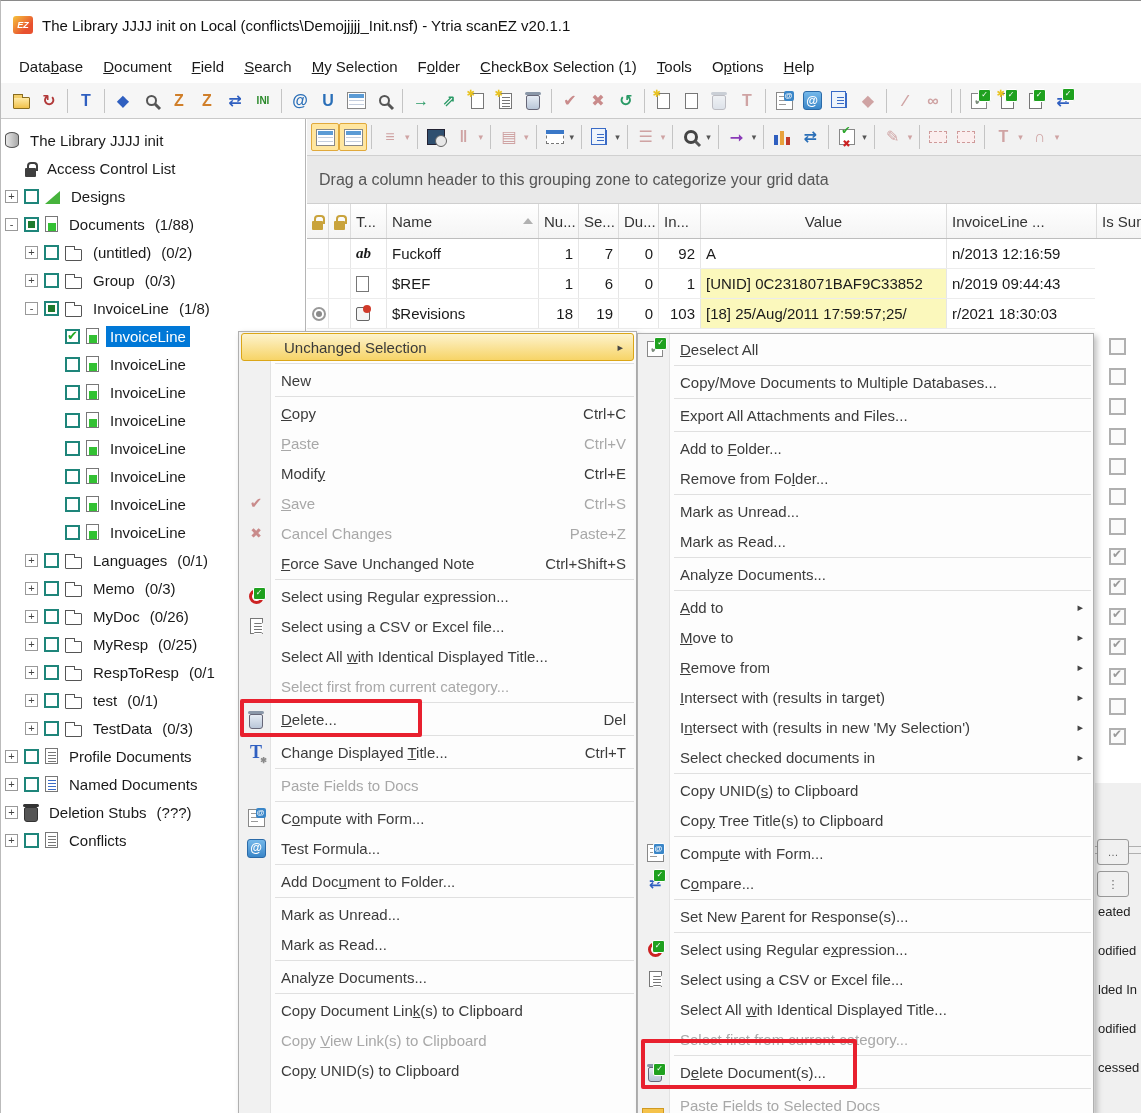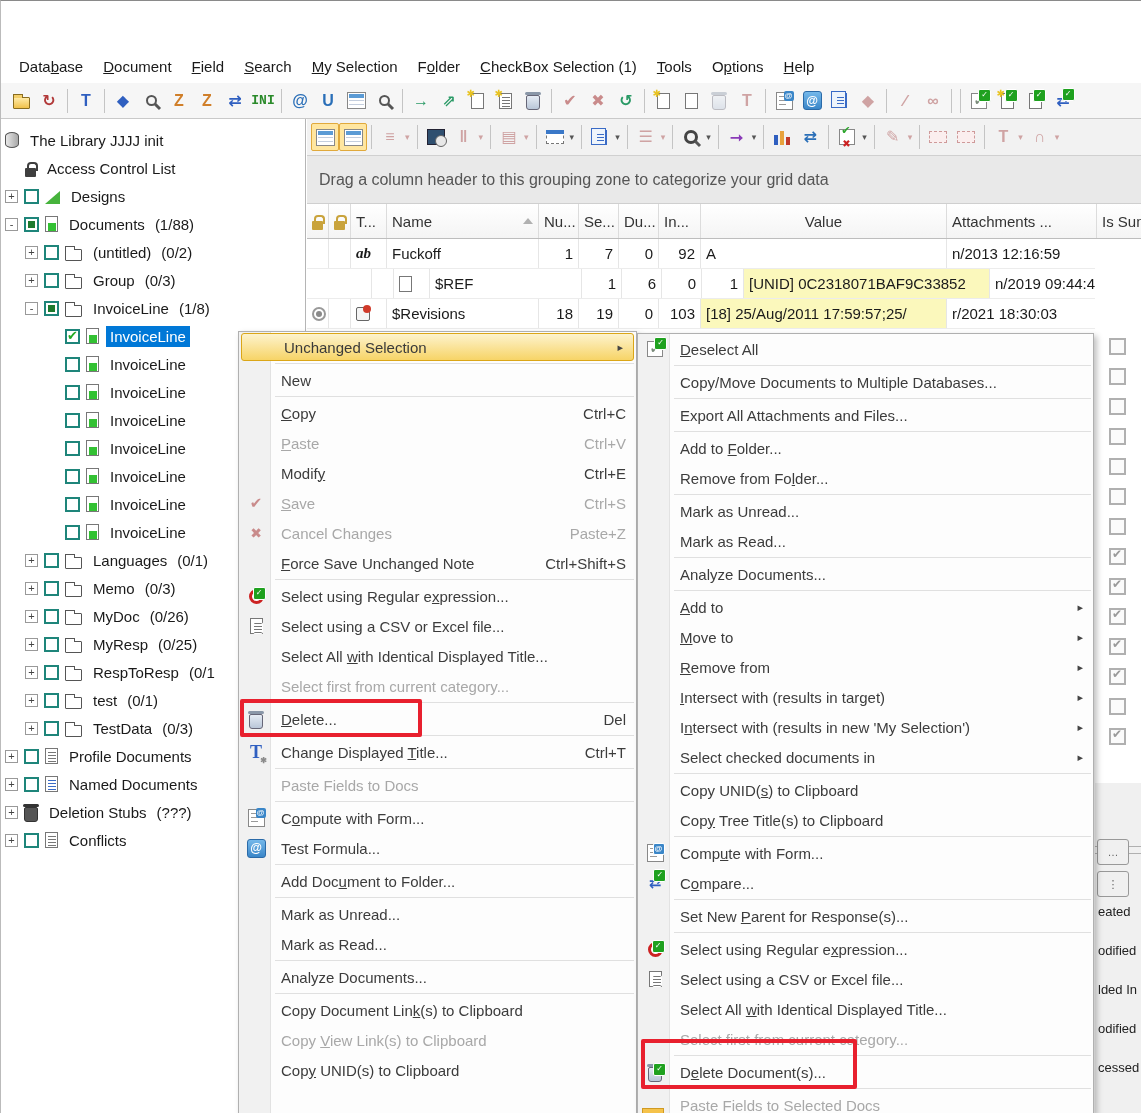--- a/index.html
+++ b/index.html
@@ -16,21 +16,21 @@
   .menubar { position:absolute; left:0; top:48px; width:1141px; height:34px; background:#fff; display:flex; align-items:center; padding-left:8px; }
   .menubar .mitem { padding:5px 10px; cursor:default; white-space:nowrap; }
   .menubar u { text-decoration:underline; }
 
   
   .toolbar { position:absolute; left:0; top:82px; width:1141px; height:36px; background:#f6f6f6; border-bottom:1px solid #c9c9c9; display:flex; align-items:center; padding-left:6px; }
   .tsep { width:1px; height:24px; background:#c4c4c4; margin:0 4px; flex:none; }
   .tbtn { width:28px; height:28px; display:flex; align-items:center; justify-content:center; flex:none; border:1px solid transparent; border-radius:2px; position:relative; }
   .tbtn.hl { background:#ffe6a0; border-color:#e0a93c; }
   .tbtn .g { font-size:16px; font-weight:bold; line-height:1; }
-  .tbtn .g.sm { font-size:13px;font-family:Liberation Mono, monospace; }
+  .tbtn .g.sm { font-size:10px; }
   .dd { font-size:9px; color:#555; margin:0 3px 0 1px; flex:none; }
   .dd.dim { color:#cfa3a3; }
 
   .grid-toolbar { position:absolute; left:306px; top:118px; width:835px; height:37px; background:#f2f2f2; border-bottom:1px solid #d0d0d0; display:flex; align-items:center; padding-left:4px; }
 
   
   .ic { position:relative; display:inline-flex; align-items:center; justify-content:center; flex:none; }
   .badge::after { content:"\2713"; position:absolute; top:-5px; right:-5px; width:11px; height:11px; background:#1fa11f; border:1px solid #fff; border-radius:2px; color:#fff; font-size:8px; line-height:10px; text-align:center; font-weight:bold; }
   .i-folder { width:17px; height:12px; border:1px solid #8a6d1f; background:linear-gradient(#ffeaa6,#f0c14b); border-radius:1px; margin-top:5px; }
   .i-folder::before { content:""; position:absolute; top:-4px; left:-1px; width:8px; height:3px; background:#f4cf6a; border:1px solid #8a6d1f; border-bottom:none; }
@@ -135,20 +135,24 @@
   .msep::after { content:""; position:absolute; left:36px; right:2px; top:1px; height:1px; background:#e0e0e0; }
   .mrow.hl { margin:1px 2px; border:1px solid #dba617; border-radius:3px; background:linear-gradient(#fdf3cd,#f7d467); height:28px; }
   .mrow.hl .mlabel { color:#3a3a3a; }
   .redbox { position:absolute; border:4px solid #e8202e; border-radius:2px; pointer-events:none; z-index:50; }
   .partial-ic { position:absolute; background:#f5c24a; border:1px solid #d09a22; }
 </style>
 </head>
 <body>
 
 <div id="app">
+  <div class="titlebar">
+    <div class="app-logo">EZ</div>
+    <div class="title-text">The Library JJJJ init on Local (conflicts\Demojjjjj_Init.nsf) - Ytria scanEZ v20.1.1</div>
+  </div>
   <div class="menubar" id="menubar">
       <div class="mitem">Data<u>b</u>ase</div>
       <div class="mitem"><u>D</u>ocument</div>
       <div class="mitem"><u>F</u>ield</div>
       <div class="mitem"><u>S</u>earch</div>
       <div class="mitem"><u>M</u>y Selection</div>
       <div class="mitem">F<u>o</u>lder</div>
       <div class="mitem"><u>C</u>heckBox Selection (1)</div>
       <div class="mitem"><u>T</u>ools</div>
       <div class="mitem">O<u>p</u>tions</div>
@@ -538,21 +542,21 @@
       <div class="gcell" style="width: 40px;">
         <span>Du...</span>
       </div>
       <div class="gcell" style="width: 42px;">
         <span>In...</span>
       </div>
       <div class="gcell" style="width: 246px; justify-content: center;">
         <span>Value</span>
       </div>
       <div class="gcell" style="width: 150px;">
-        <span>Attachments ...</span>
+        <span>InvoiceLine ...</span>
       </div>
       <div class="gcell" style="width: 200px;">
         <span>Is Sum...</span>
       </div>
     </div>
   <div id="gridrows">
       <div class="grow" style="top: 238px;">
         <div class="gcell" style="width: 22px;"></div>
         <div class="gcell" style="width: 22px;"></div>
         <div class="gcell" style="width: 36px;">
@@ -562,21 +566,21 @@
         <div class="gcell num" style="width: 40px;">1</div>
         <div class="gcell num" style="width: 40px;">7</div>
         <div class="gcell num" style="width: 40px;">0</div>
         <div class="gcell num" style="width: 42px;">92</div>
         <div class="gcell" style="width: 246px;">A</div>
         <div class="gcell" style="width: 150px;">n/2013 12:16:59</div>
         <div class="gcell" style="width: 46px;">
           <span class="gchk on"></span>
         </div>
       </div>
-      <div class="grow" style="top: 268px; padding-left: 43px;">
+      <div class="grow" style="top: 268px;">
         <div class="gcell" style="width: 22px;"></div>
         <div class="gcell" style="width: 22px;"></div>
         <div class="gcell" style="width: 36px;">
           <span class="ic i-page"></span>
         </div>
         <div class="gcell" style="width: 152px;">$REF</div>
         <div class="gcell num" style="width: 40px;">1</div>
         <div class="gcell num" style="width: 40px;">6</div>
         <div class="gcell num" style="width: 40px;">0</div>
         <div class="gcell num" style="width: 42px;">1</div>

